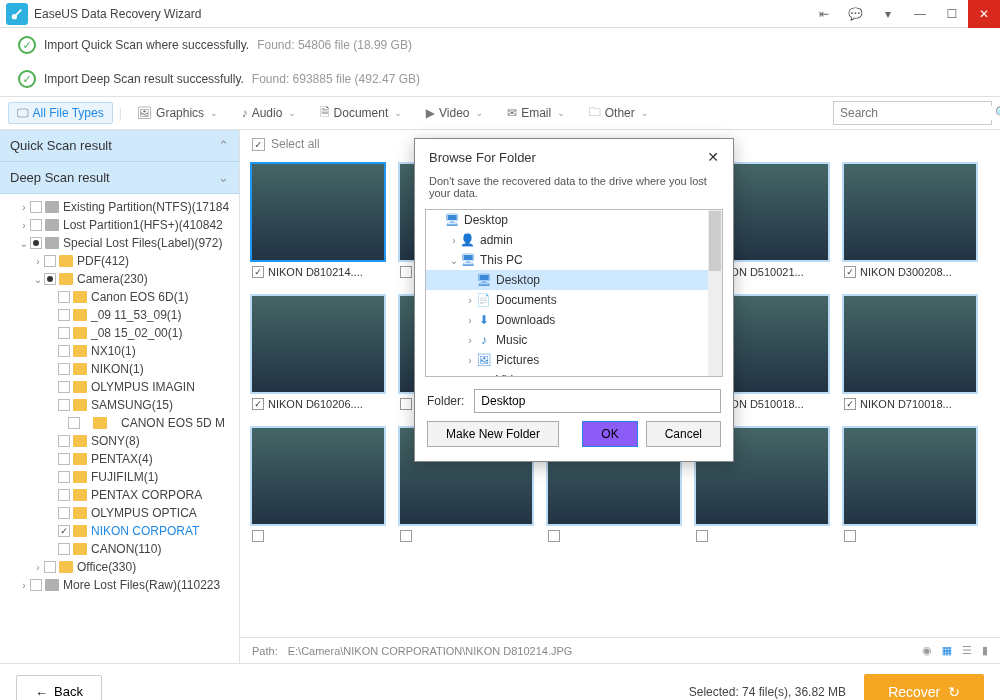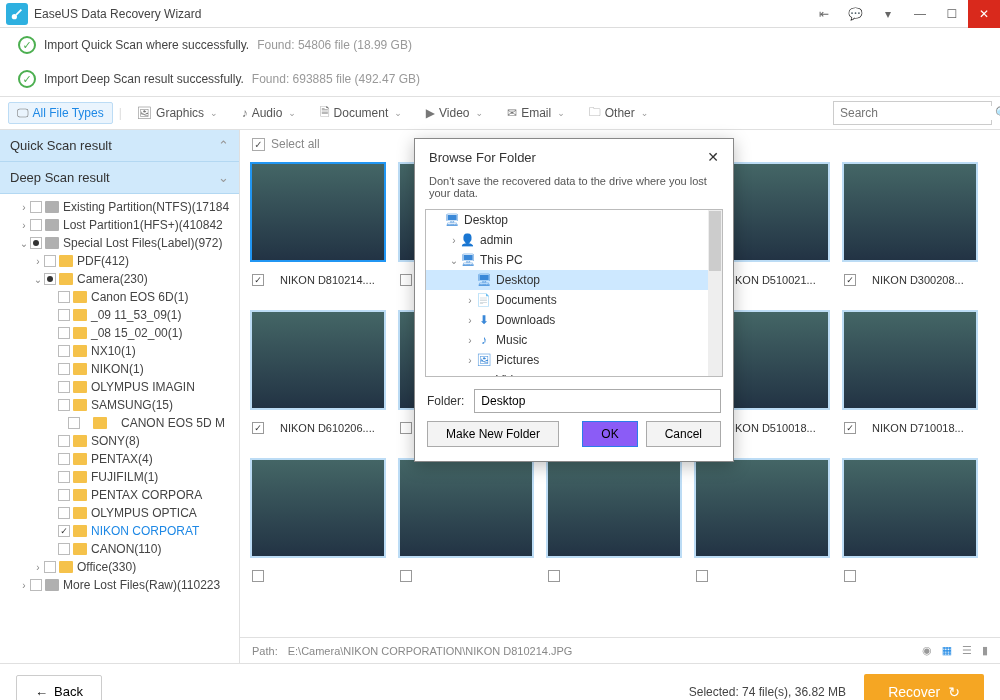--- a/index.html
+++ b/index.html
@@ -46,21 +46,21 @@
 .tree .row.sel .lbl { color: #1e88e5; font-weight: 500; }
 
 
 .content { flex: 1; display: flex; flex-direction: column; position: relative; }
 .selectall { height: 28px; display: flex; align-items: center; padding: 0 12px; gap: 6px; color: #888; }
 .selectall .chk2 { width: 13px; height: 13px; border: 1px solid #aaa; display: inline-flex; align-items: center; justify-content: center; font-size: 10px; color: #555; }
 .grid { flex: 1; overflow: hidden; padding: 4px 10px; display: flex; flex-wrap: wrap; gap: 12px; align-content: flex-start; }
 .thumb { width: 136px; }
 .thumb .img { width: 136px; height: 100px; border: 2px solid #bcdcf5; background: linear-gradient(#466, #234); position: relative; overflow: hidden; }
 .thumb .img.sel { border-color: #2196f3; }
-.thumb .cap { padding: 12px 2px; display: flex; align-items: center; gap: 16px; font-size: 11px; white-space: nowrap; overflow: hidden; text-overflow: ellipsis; }
+.thumb .cap { padding: 4px 2px; display: flex; align-items: center; gap: 4px; font-size: 11px; white-space: nowrap; overflow: hidden; text-overflow: ellipsis; }
 .thumb .cap .ck { width: 12px; height: 12px; border: 1px solid #999; display: inline-flex; align-items: center; justify-content: center; font-size: 9px; }
 .thumb .cap .ck.on::after { content: "✓"; }
 
 
 .g0 { background: linear-gradient(#1b2a4a, #0a1020); }
 .g1 { background: linear-gradient(#6a8c4a 40%, #3a5a2a); }
 .g2 { background: linear-gradient(#8aa09a, #3f5f5a); }
 .g3 { background: linear-gradient(#9ab3d0 30%, #6a8a4a); }
 .g4 { background: linear-gradient(#1a3a6a, #fa9a3a 70%); }
 .g5 { background: linear-gradient(#c0d0da, #8a9aa4); }

